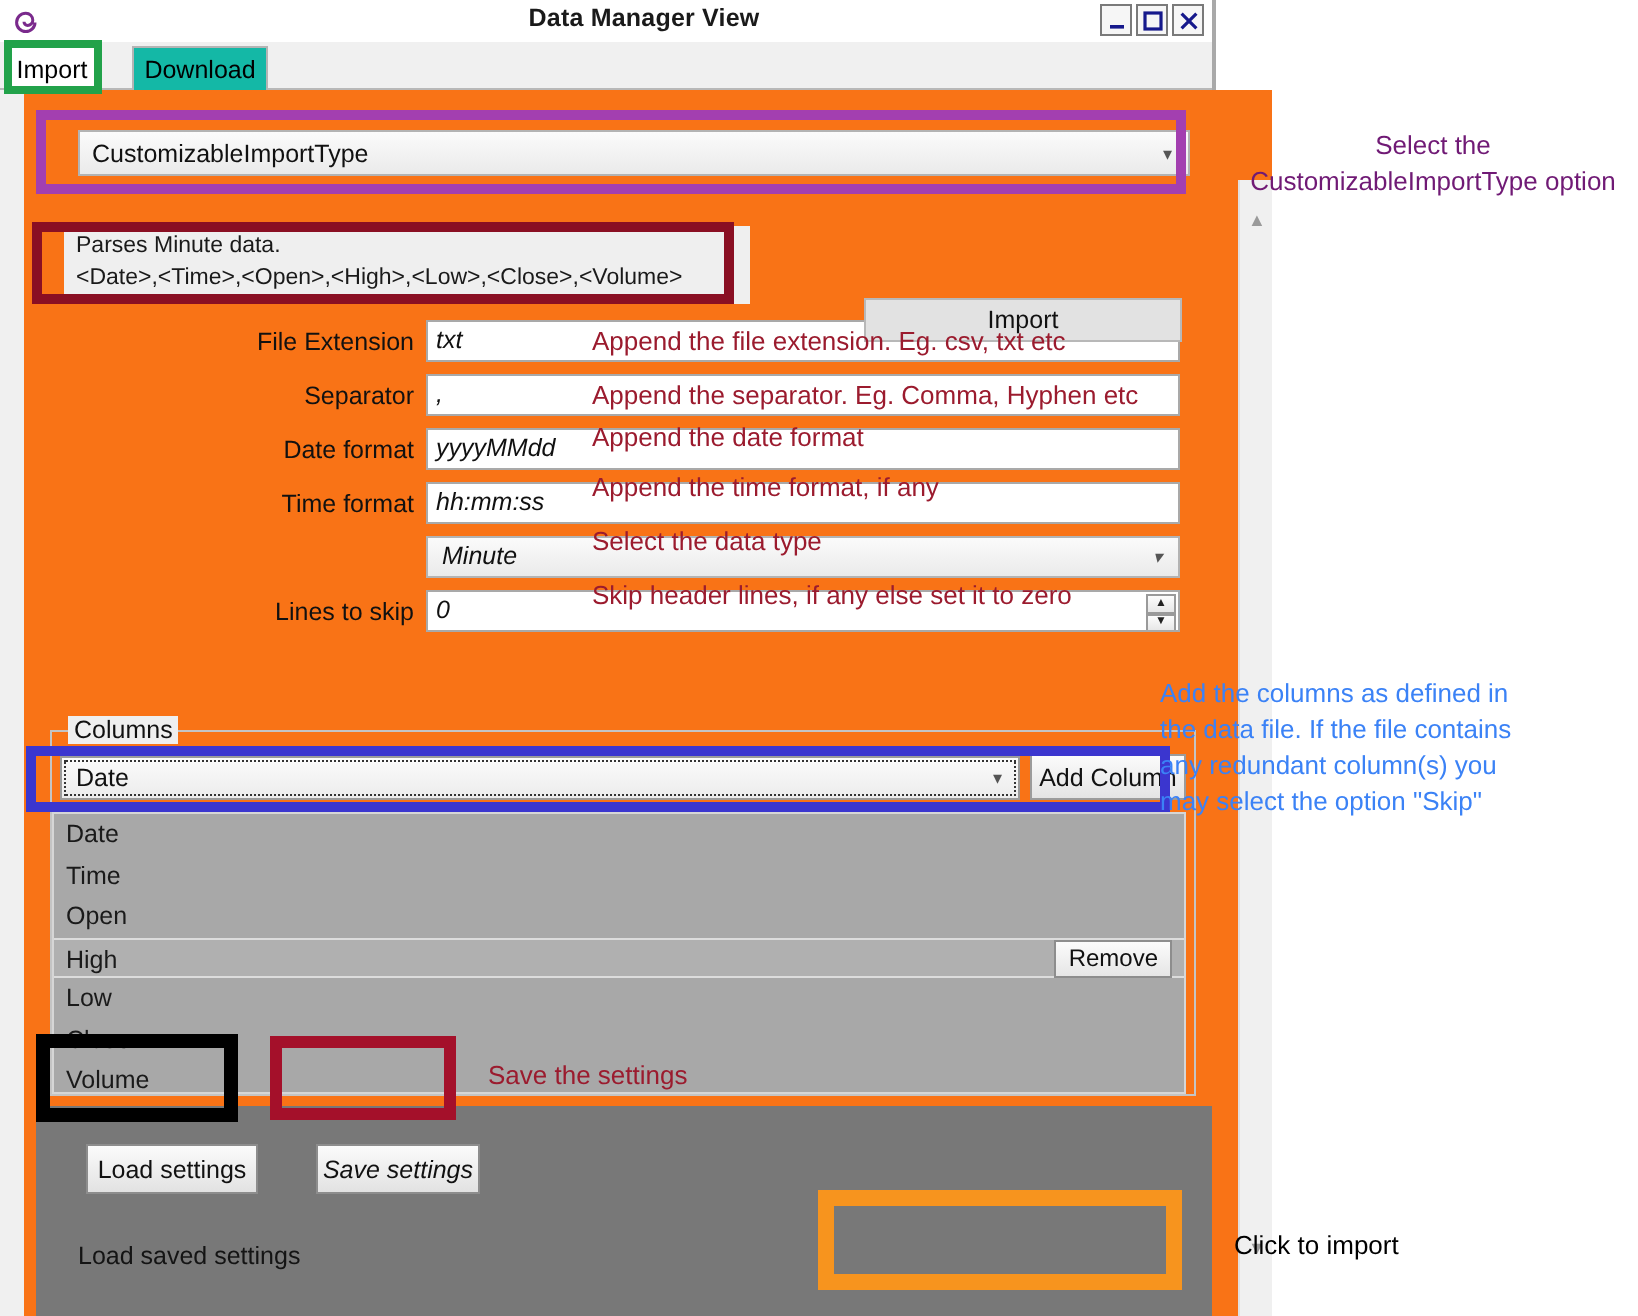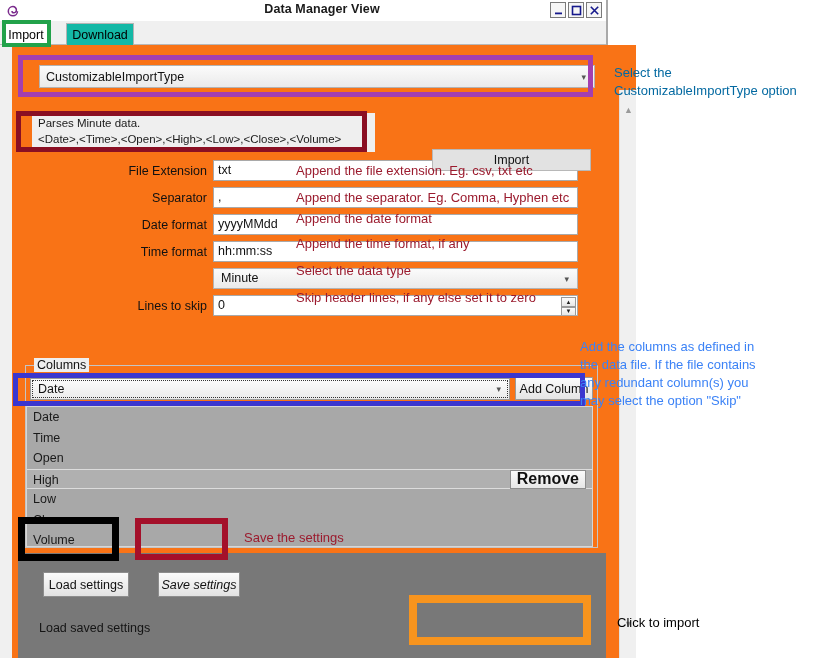--- a/index.html
+++ b/index.html
@@ -108,25 +108,25 @@
   
   .form-row {
     position: absolute; left: 20px; width: 562px; height: 22px;
   }
   .form-label {
     position: absolute; left: 0; width: 175px;
     text-align: right; font-size: 12.5px; color: #111;
     line-height: 22px;
   }
   .form-field {
-    position: absolute; left: 181px; right: 16px; height: 21px;
+    position: absolute; left: 181px; right: 4px; height: 21px;
     background: #ffffff; border: 1px solid #a9a9a9;
     font-size: 12.5px; color: #111;
     padding-left: 4px; line-height: 19px;
-    overflow: hidden; white-space: nowrap;
+    overflow: hidden; white-space: nowrap; font-style: italic;
   }
   .form-field.combo {
     background: linear-gradient(#fbfbfb, #eaeaea);
     border: 1px solid #b3b3b3;
     padding-left: 7px;
   }
   .spinner {
     position: absolute; right: 1px; top: 1px;
     width: 15px; height: 19px;
     display: flex; flex-direction: column;
@@ -182,22 +182,22 @@
   .col-item.selected {
     background: #b0b0b0;
     border-top: 1px solid #dcdcdc;
     border-bottom: 1px solid #dcdcdc;
   }
   #remove-btn {
     position: absolute; right: 6px; top: 0px;
     height: 19px; padding: 0 6px;
     background: linear-gradient(#fbfbfb, #e6e6e6);
     border: 1px solid #8d8d8d;
-    font-size: 16px; color: #111;
-    display: flex; align-items: center; font-weight: bold;
+    font-size: 12px; color: #111;
+    display: flex; align-items: center;
   }
 
   
   #bottom-area {
     position: absolute; left: 6px; top: 508px;
     width: 588px; height: 105px;
     background: #787878;
   }
   .gray-btn {
     position: absolute;
@@ -417,21 +417,21 @@
   <div class="anno-box" style="left:16px; top:111px; width:351px; height:41px; border:5px solid #8a0f23;"></div>
 
   <div class="anno-box" style="left:13px; top:373px; width:572px; height:33px; border:5px solid #3b36cf;"></div>
 
   <div class="anno-box" style="left:18px; top:517px; width:101px; height:44px; border:7px solid #000000;"></div>
 
   <div class="anno-box" style="left:135px; top:518px; width:93px; height:42px; border:6px solid #a4102a;"></div>
 
   <div class="anno-box" style="left:409px; top:595px; width:182px; height:50px; border:8px solid #f7941e;"></div>
 
-  <div class="anno-text" style="left:614px; top:64px; width:205px; color:#0369a1;">Select the
+  <div class="anno-text" style="left:614px; top:64px; width:205px; color:#701a75;text-align:center;">Select the
 CustomizableImportType option</div>
 
 
   <div class="anno-inline" style="left:296px; top:163px;">Append the file extension. Eg. csv, txt etc</div>
 
   <div class="anno-inline" style="left:296px; top:190px;">Append the separator. Eg. Comma, Hyphen etc</div>
 
   <div class="anno-inline" style="left:296px; top:211px;">Append the date format</div>
 
   <div class="anno-inline" style="left:296px; top:236px;">Append the time format, if any</div>

